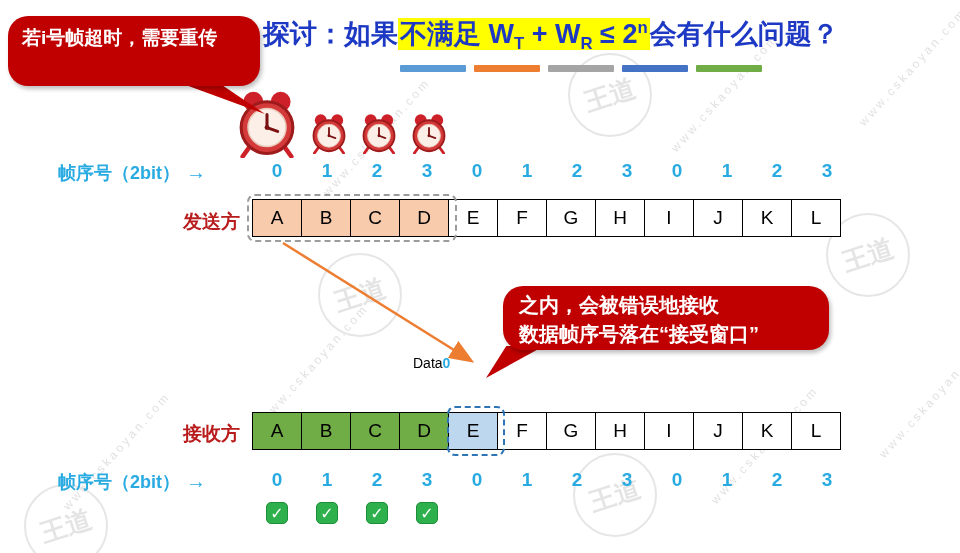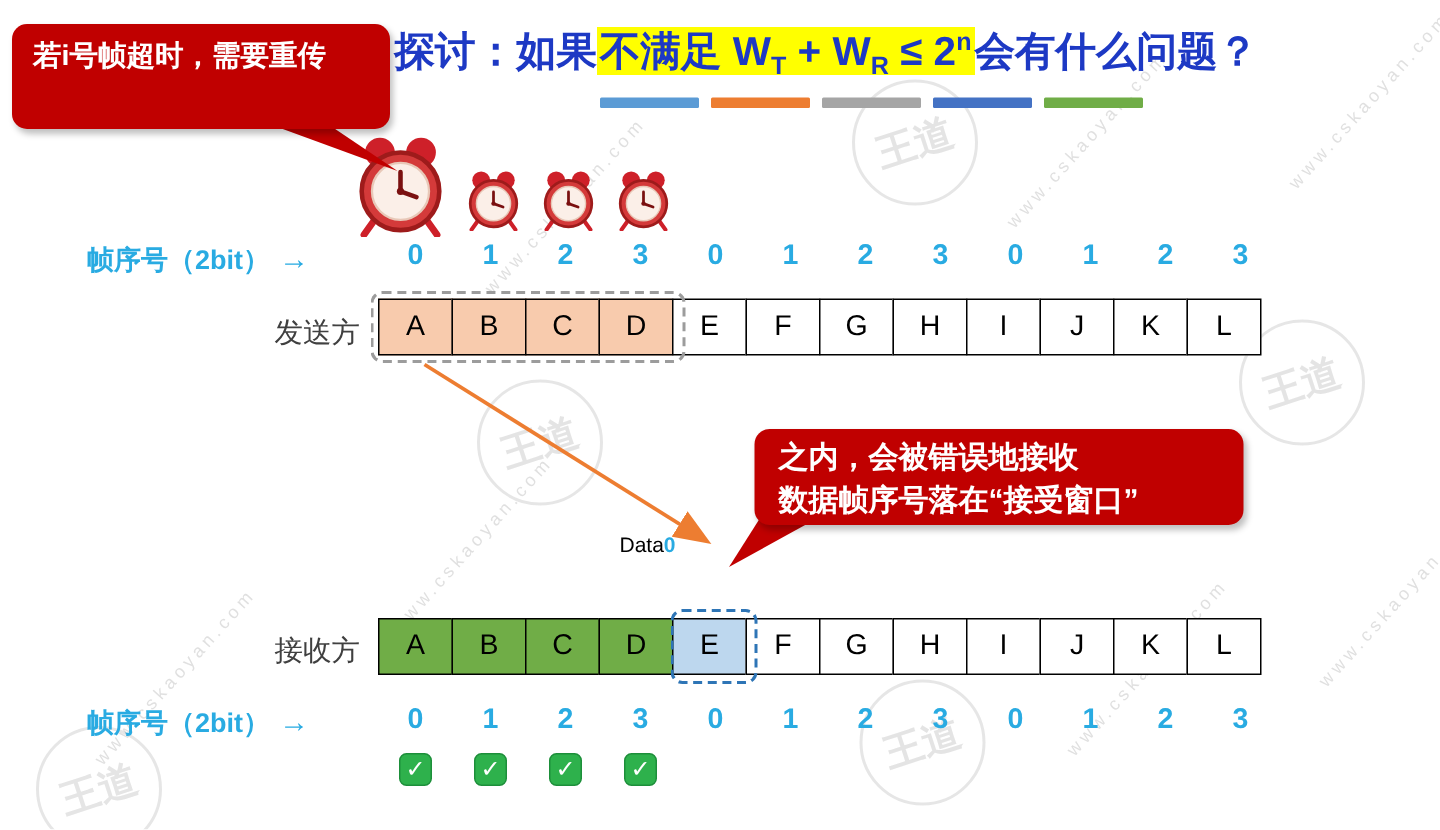--- a/index.html
+++ b/index.html
@@ -18,39 +18,39 @@
   .title{position:absolute;left:263px;top:16px;z-index:4;font-size:27px;font-weight:bold;color:#1d39c4;white-space:nowrap}
   .title .hl{background:#ffff00;padding:1px 2px}
   .title sub,.title sup{font-size:.62em;font-weight:bold}
 
   
   .bars{position:absolute;left:400px;top:65px;z-index:3;display:flex}
   .bar{width:66px;height:7px;margin-right:8px;border-radius:1px}
   .b1{background:#5B9BD5}.b2{background:#ED7D31}.b3{background:#A5A5A5}.b4{background:#4472C4}.b5{background:#70AD47}
 
   
-  .callout{position:absolute;z-index:6;background:#C00000;color:#fff;font-weight:bold;border-radius:10px;
+  .callout{position:absolute;z-index:6;background:#C00000;color:#fff;font-weight:bold;border-radius:20px;
            box-shadow:2px 3px 4px rgba(0,0,0,.25)}
   .callout1{left:8px;top:16px;width:252px;height:70px;font-size:19px;line-height:1.55;padding:7px 0 0 14px}
   .callout2{left:503px;top:286px;width:326px;height:64px;font-size:20px;line-height:1.45;padding:5px 0 0 16px}
   .tail{position:absolute;z-index:5;background:#C00000}
   .tail1{left:170px;top:82px;width:95px;height:32px;clip-path:polygon(8% 0,50% 0,100% 100%)}
   .tail2{left:486px;top:346px;width:58px;height:32px;clip-path:polygon(35% 0,100% 0,0% 100%)}
 
   
   .clock{position:absolute;z-index:4}
 
   
   .seqlabel{position:absolute;z-index:3;color:#29ABE2;font-weight:bold;font-size:18px;white-space:nowrap}
   .seqlabel .arr{font-size:20px;margin-left:6px}
   .seqrow{position:absolute;z-index:3;display:flex;color:#29ABE2;font-weight:bold;font-size:19px}
   .seqrow span{width:50px;text-align:center}
 
   
-  .rowlabel{position:absolute;z-index:3;font-weight:normal;font-size:19px;color:#404040}
+  .rowlabel{position:absolute;z-index:3;font-weight:bold;font-size:19px;color:#b91c1c}
   .cells{position:absolute;z-index:2;display:flex}
   .cell{width:50px;height:38px;border:1px solid #000;margin-left:-1px;display:flex;align-items:center;
         justify-content:center;font-size:19px;color:#000;background:#fff}
   .cell:first-child{margin-left:0}
   .cell.win{background:#F8CBAD}
   .cell.recv{background:#70AD47}
   .cell.ewin{background:#BDD7EE}
   .dashbox{position:absolute;z-index:5;border:2px dashed #9c9c9c;border-radius:8px;pointer-events:none}
   .dashE{position:absolute;z-index:5;border:2px dashed #2E75B6;border-radius:8px;pointer-events:none}
 

